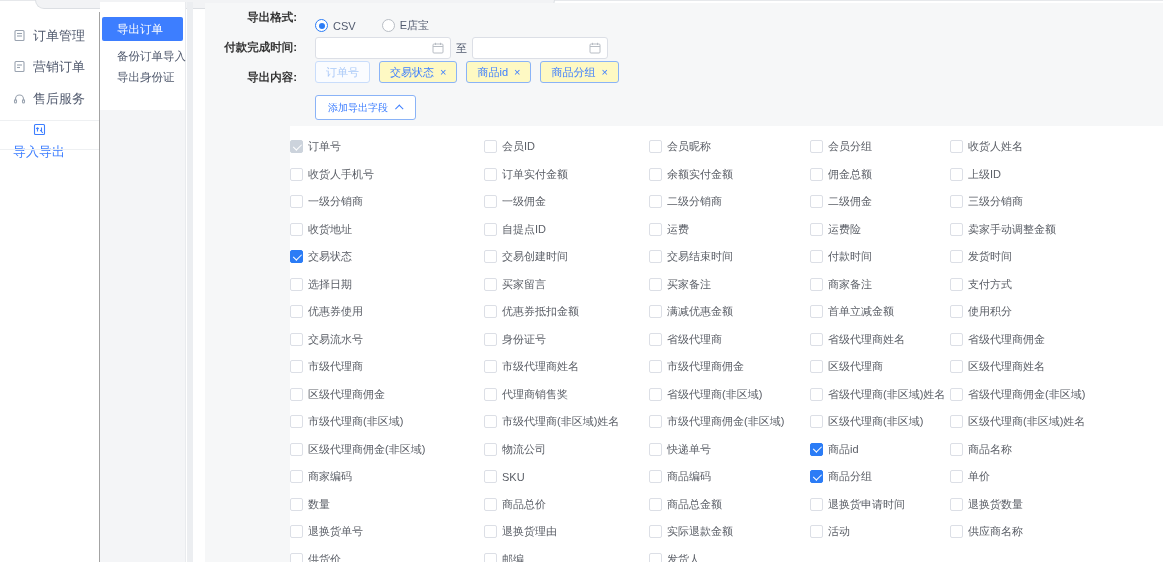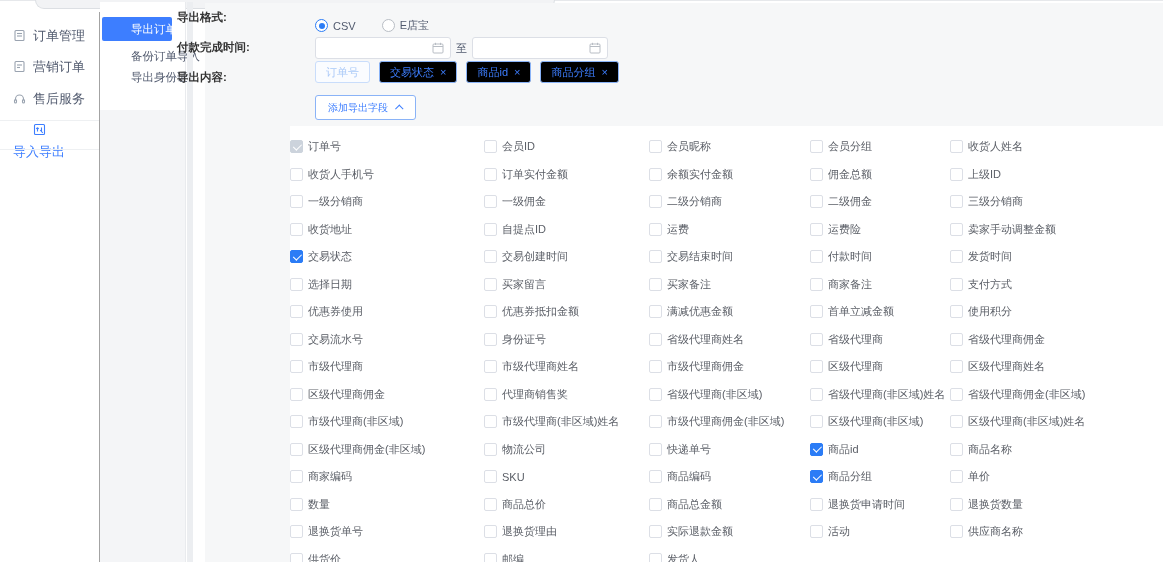--- a/index.html
+++ b/index.html
@@ -17,48 +17,48 @@
   .nav-item { position:absolute; left:13px; height:21px; display:flex; align-items:center;
     gap:7px; font-size:13px; color:#515a6e; cursor:pointer; white-space:nowrap; }
   .nav-item.active { color:#3d7eff;flex-direction:column; }
   .nav-item svg { flex:0 0 auto; }
   .nav-sep { position:absolute; left:0; width:99px; height:1px; background:#eef0f2; }
 
   
   .submenu { position:absolute; left:100px; top:2px; width:86px; height:560px; }
   .submenu .white { position:absolute; left:0; top:0; width:86px; height:108px; background:#fff; border-right:1px solid #e9ebee;}
   .submenu .rest { position:absolute; left:0; top:108px; width:86px; height:452px; background:#f4f5f7; border-right:1px solid #e9ebee;}
-  .sub-item { position:absolute; left:2px; width:70px; height:24px; line-height:24px;
-    padding-left:29px; font-size:11.5px; color:#515a6e; cursor:pointer; white-space:nowrap; }
+  .sub-item { position:absolute; left:2px; width:81px; height:24px; line-height:24px;
+    padding-left:15px; font-size:11.5px; color:#515a6e; cursor:pointer; white-space:nowrap; }
   .sub-item.active { background:#3d7eff; color:#fff; border-radius:2px; }
 
   .scroll-strip { position:absolute; left:187px; top:2px; width:6px; height:560px; background:#eceef1; }
 
   
   .main-bg { position:absolute; left:205px; top:3px; width:958px; height:559px; background:#f6f7f8; }
-  .form-label { position:absolute; left:177px; width:120px; text-align:left;
+  .form-label { position:absolute; left:177px; width:120px; text-align:right;
     font-size:11.5px; font-weight:bold; color:#333; white-space:nowrap; }
 
   .radio-group { position:absolute; left:315px; top:18px; display:flex; gap:26px; }
   .radio-opt { display:flex; align-items:center; gap:5px; font-size:11px; color:#515a6e; cursor:pointer; }
   .radio { position:relative; width:13px; height:13px; border-radius:50%;
     border:1px solid #b9bec5; background:#fff; }
   .radio.sel { border-color:#2b7cf6; }
   .radio.sel::after { content:""; position:absolute; left:2.5px; top:2.5px; width:6px; height:6px;
     border-radius:50%; background:#2b7cf6; }
 
   .date-input { position:absolute; top:37px; height:22px; width:136px; background:#fff;
     border:1px solid #dcdfe6; border-radius:3px; display:flex; align-items:center;
     padding:0 6px; font-size:11px; color:#606266; }
   .date-input input { border:none; outline:none; flex:1; font-size:11px; min-width:0; background:transparent; }
   .to-sep { position:absolute; top:41px; left:456px; font-size:11px; color:#515a6e; }
 
   .tags { position:absolute; left:315px; top:61px; display:flex; gap:9px; }
   .tag { height:22px; line-height:20px; padding:0 10px; border:1px solid #8ab3f7;
-    background:#000000; color:#3d7eff; font-size:11px; border-radius:3px; cursor:pointer; white-space:nowrap;}
+    background:#fef9c3; color:#3d7eff; font-size:11px; border-radius:3px; cursor:pointer; white-space:nowrap;}
   .tag .x { margin-left:6px; font-size:11px; }
   .tag.disabled { border-color:#c9ddfb; background:#fafcff; color:#aac9f8; cursor:default; }
 
   .add-btn { position:absolute; left:315px; top:95px; height:25px; background:#fff;
     border:1px solid #8ab3f7; color:#3d7eff; border-radius:3px; font-size:10px;
     display:flex; align-items:center; padding:0 12px; cursor:pointer; white-space:nowrap;}
   .caret-up { width:6px; height:6px; border-left:1.4px solid #3d7eff; border-top:1.4px solid #3d7eff;
     transform:rotate(45deg) translateY(1px); margin-left:9px; }
 
   
@@ -324,25 +324,25 @@
       <div class="cell">
         <span class="cb"></span>
         <span class="lbl">交易流水号</span>
       </div>
       <div class="cell">
         <span class="cb"></span>
         <span class="lbl">身份证号</span>
       </div>
       <div class="cell">
         <span class="cb"></span>
+        <span class="lbl">省级代理商</span>
+      </div>
+      <div class="cell">
+        <span class="cb"></span>
         <span class="lbl">省级代理商姓名</span>
-      </div>
-      <div class="cell">
-        <span class="cb"></span>
-        <span class="lbl">省级代理商</span>
       </div>
       <div class="cell">
         <span class="cb"></span>
         <span class="lbl">省级代理商佣金</span>
       </div>
       <div class="cell">
         <span class="cb"></span>
         <span class="lbl">市级代理商</span>
       </div>
       <div class="cell">

